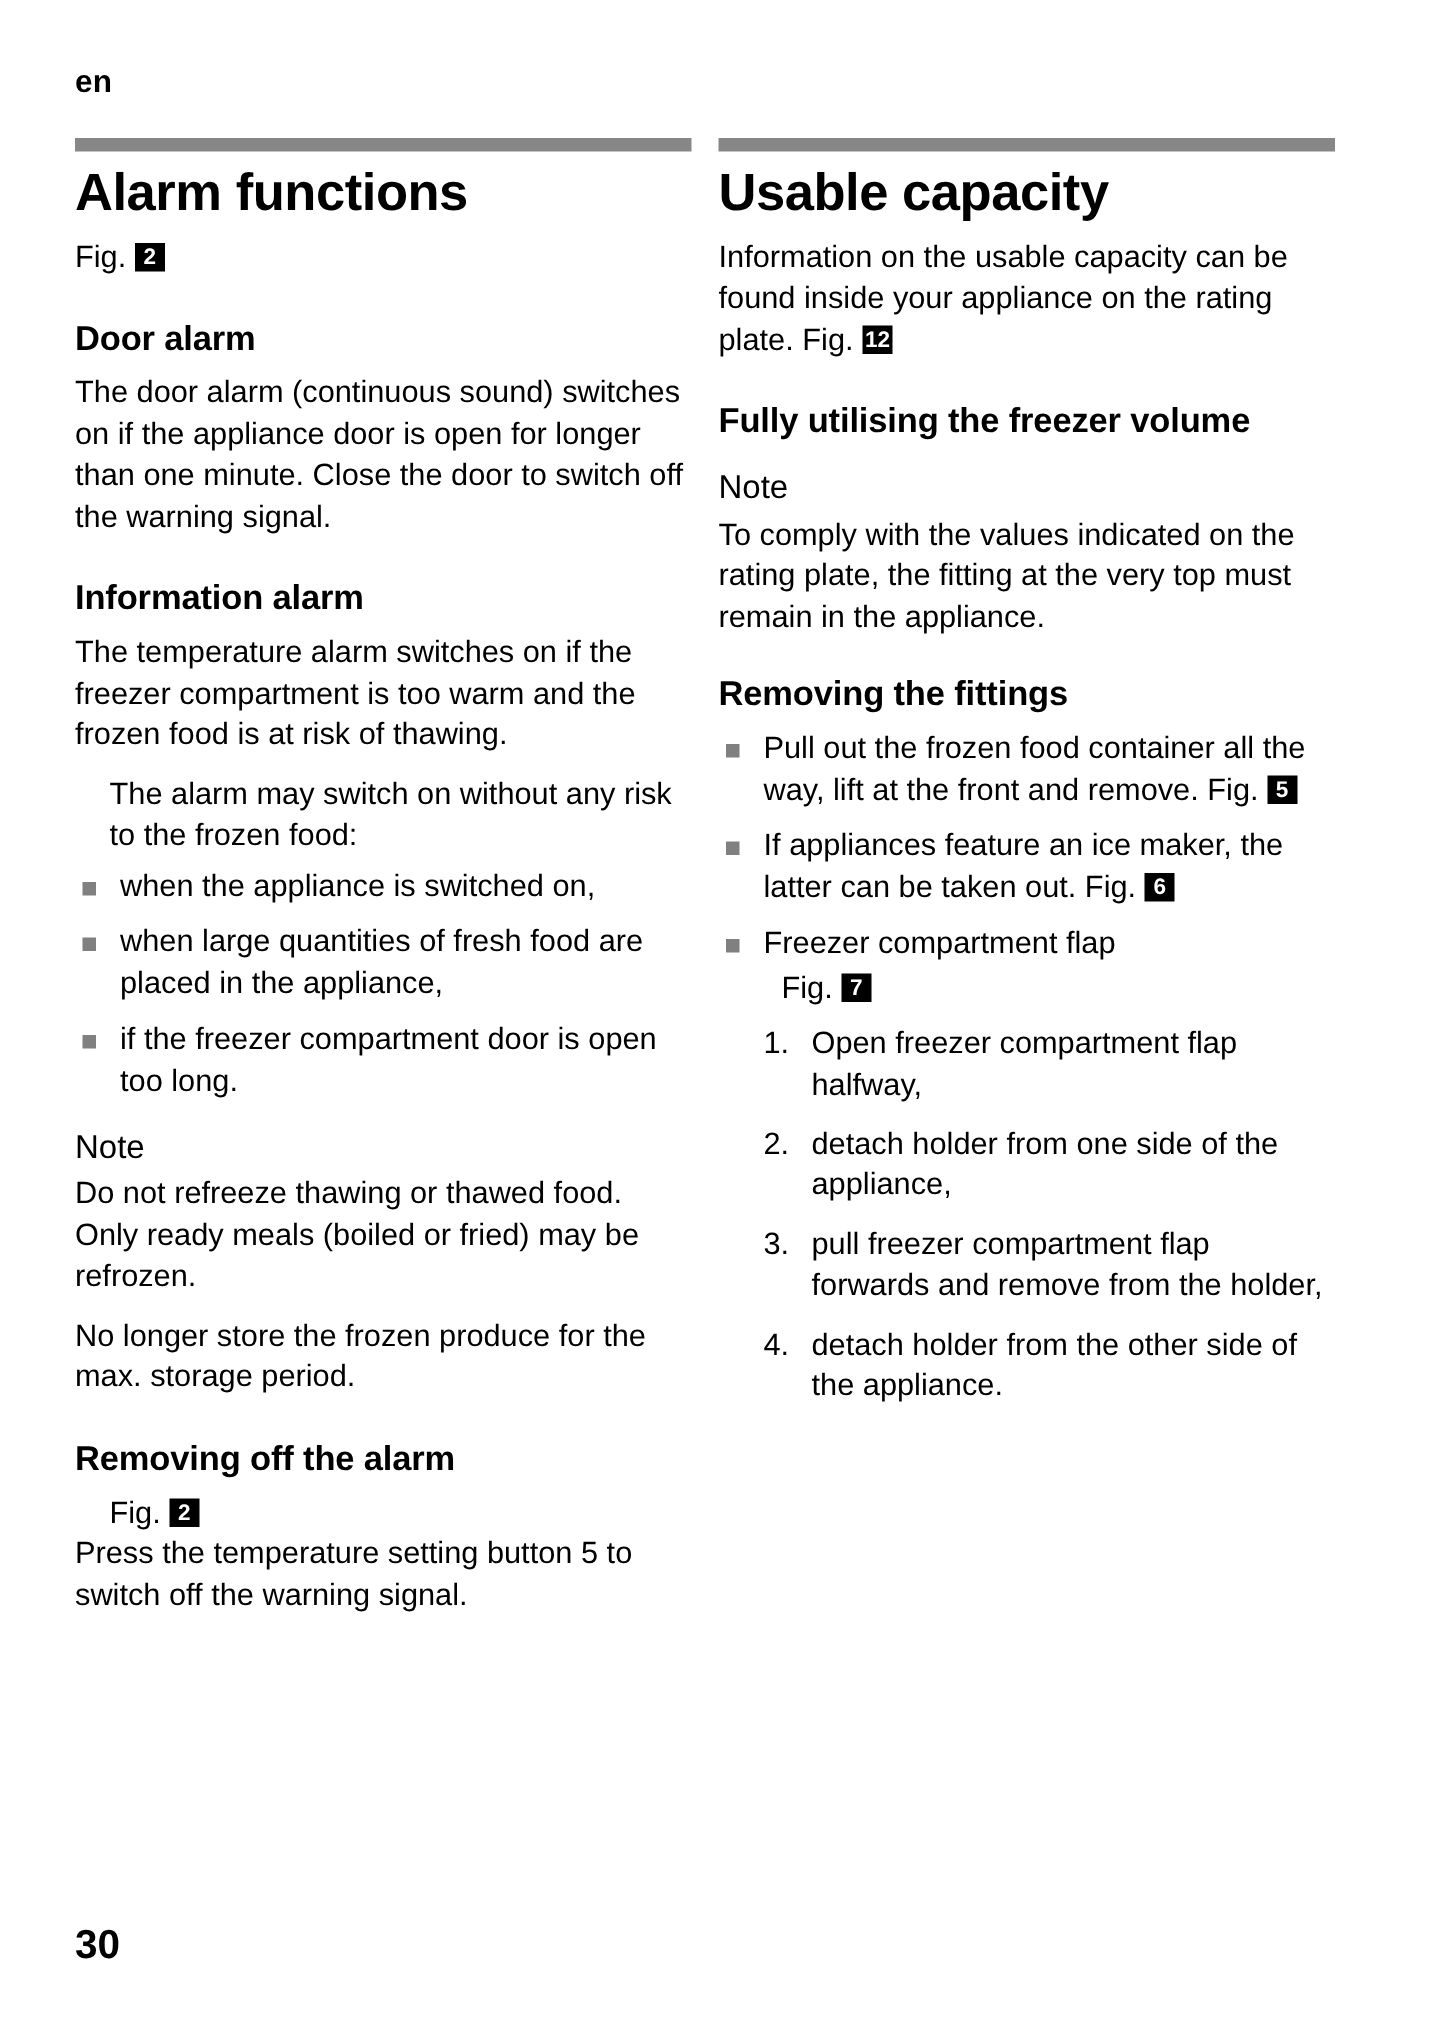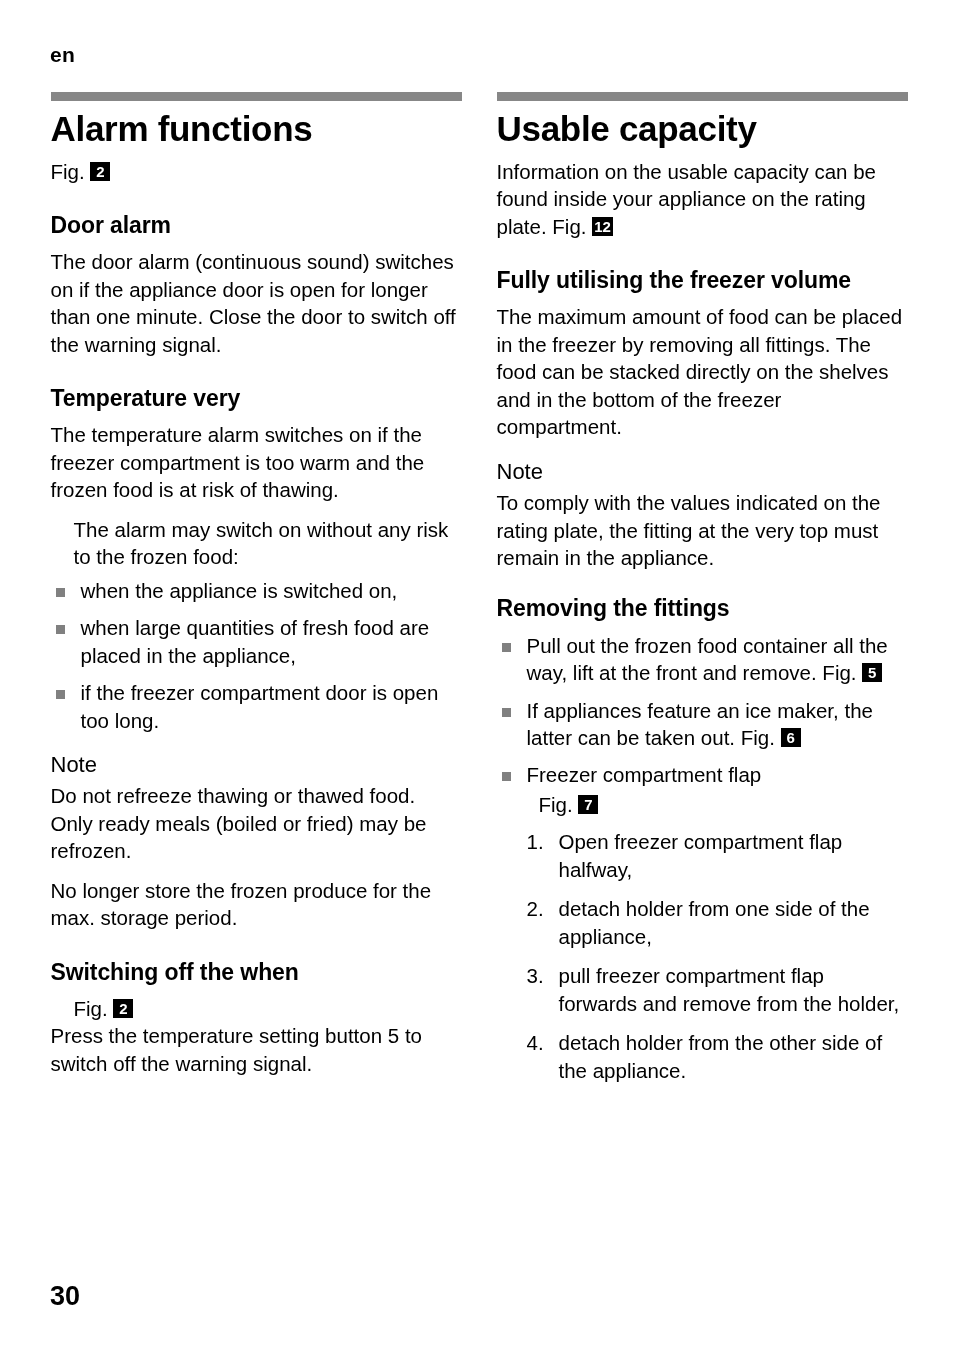--- a/index.html
+++ b/index.html
@@ -35,22 +35,21 @@
     line-height: 1;
   }
 
   
   .columns {
     position: absolute;
     left: 50px;
     top: 92px;
     width: 858px;
     display: flex;
-    gap: 35px;
-    justify-content: center;
+    gap: 18px;
   }
   .col {
     width: 411px;
     flex: 0 0 411px;
   }
 
   .rule {
     height: 9px;
     background: #878787;
     margin: 0 0 9px 0;
@@ -184,58 +183,57 @@
       <div class="rule"></div>
 
       <h1 class="chapter-title">Alarm functions</h1>
 
       <p class="body tight"><span>Fig.</span> <span class="fig-badge">2</span></p>
 
       <h2 class="section-title">Door alarm</h2>
 
       <p class="body">The door alarm (continuous sound) switches on if the appliance door is open for longer than one minute. Close the door to switch off the warning signal.</p>
 
-      <h2 class="section-title">Temperature very</h2>
+      <h2 class="section-title">Information alarm</h2>
 
       <p class="body">The temperature alarm switches on if the freezer compartment is too warm and the frozen food is at risk of thawing.</p>
 
 
       <p class="body nogap">The alarm may switch on without any risk to the frozen food:</p>
 
       <ul class="bullets">
         <li><span class="sq"></span><span>when the appliance is switched on,</span></li>
         <li><span class="sq"></span><span>when large quantities of fresh food are placed in the appliance,</span></li>
         <li><span class="sq"></span><span>if the freezer compartment door is open too long.</span></li>
       </ul>
 
       <h3 class="note-title">Note</h3>
 
       <p class="body">Do not refreeze thawing or thawed food. Only ready meals (boiled or fried) may be refrozen.</p>
 
       <p class="body">No longer store the frozen produce for the max. storage period.</p>
 
-      <h2 class="section-title">Switching off the when</h2>
+      <h2 class="section-title">Removing off the alarm</h2>
 
       <p class="body nogap"><span>Fig.</span> <span class="fig-badge">2</span></p>
 
       <p class="body">Press the temperature setting button 5 to switch off the warning signal.</p>
 
     </div>
 
     <div class="col">
 
       <div class="rule"></div>
 
       <h1 class="chapter-title">Usable capacity</h1>
 
       <p class="body"><span>Information on the usable capacity can be found inside your appliance on the rating plate. Fig.</span> <span class="fig-badge">12</span></p>
 
       <h2 class="section-title">Fully utilising the freezer volume</h2>
 
-      <p class="body">The maximum amount of food can be placed in the freezer by removing all fittings. The food can be stacked directly on the shelves and in the bottom of the freezer compartment.</p>
 
       <h3 class="note-title">Note</h3>
 
       <p class="body">To comply with the values indicated on the rating plate, the fitting at the very top must remain in the appliance.</p>
 
       <h2 class="section-title tight-top">Removing the fittings</h2>
 
       <ul class="bullets">
         <li><span class="sq"></span><span>Pull out the frozen food container all the way, lift at the front and remove. Fig.</span>
             <span class="fig-badge">5</span></li>

